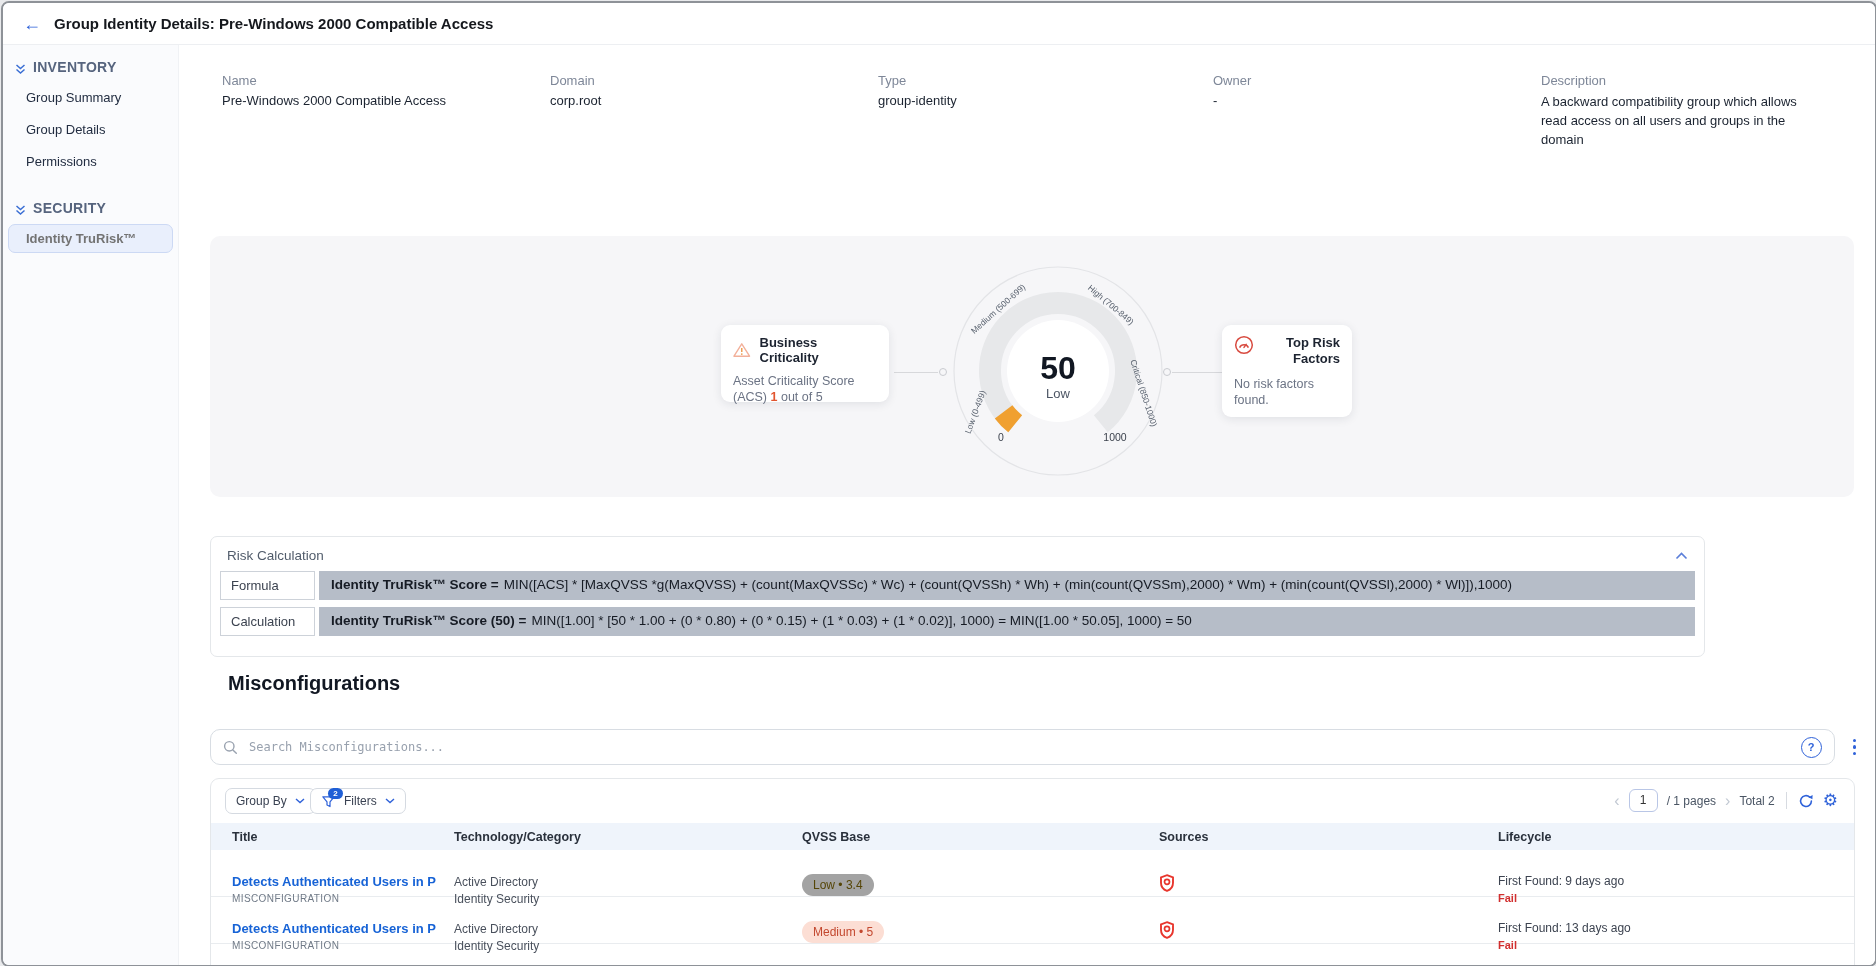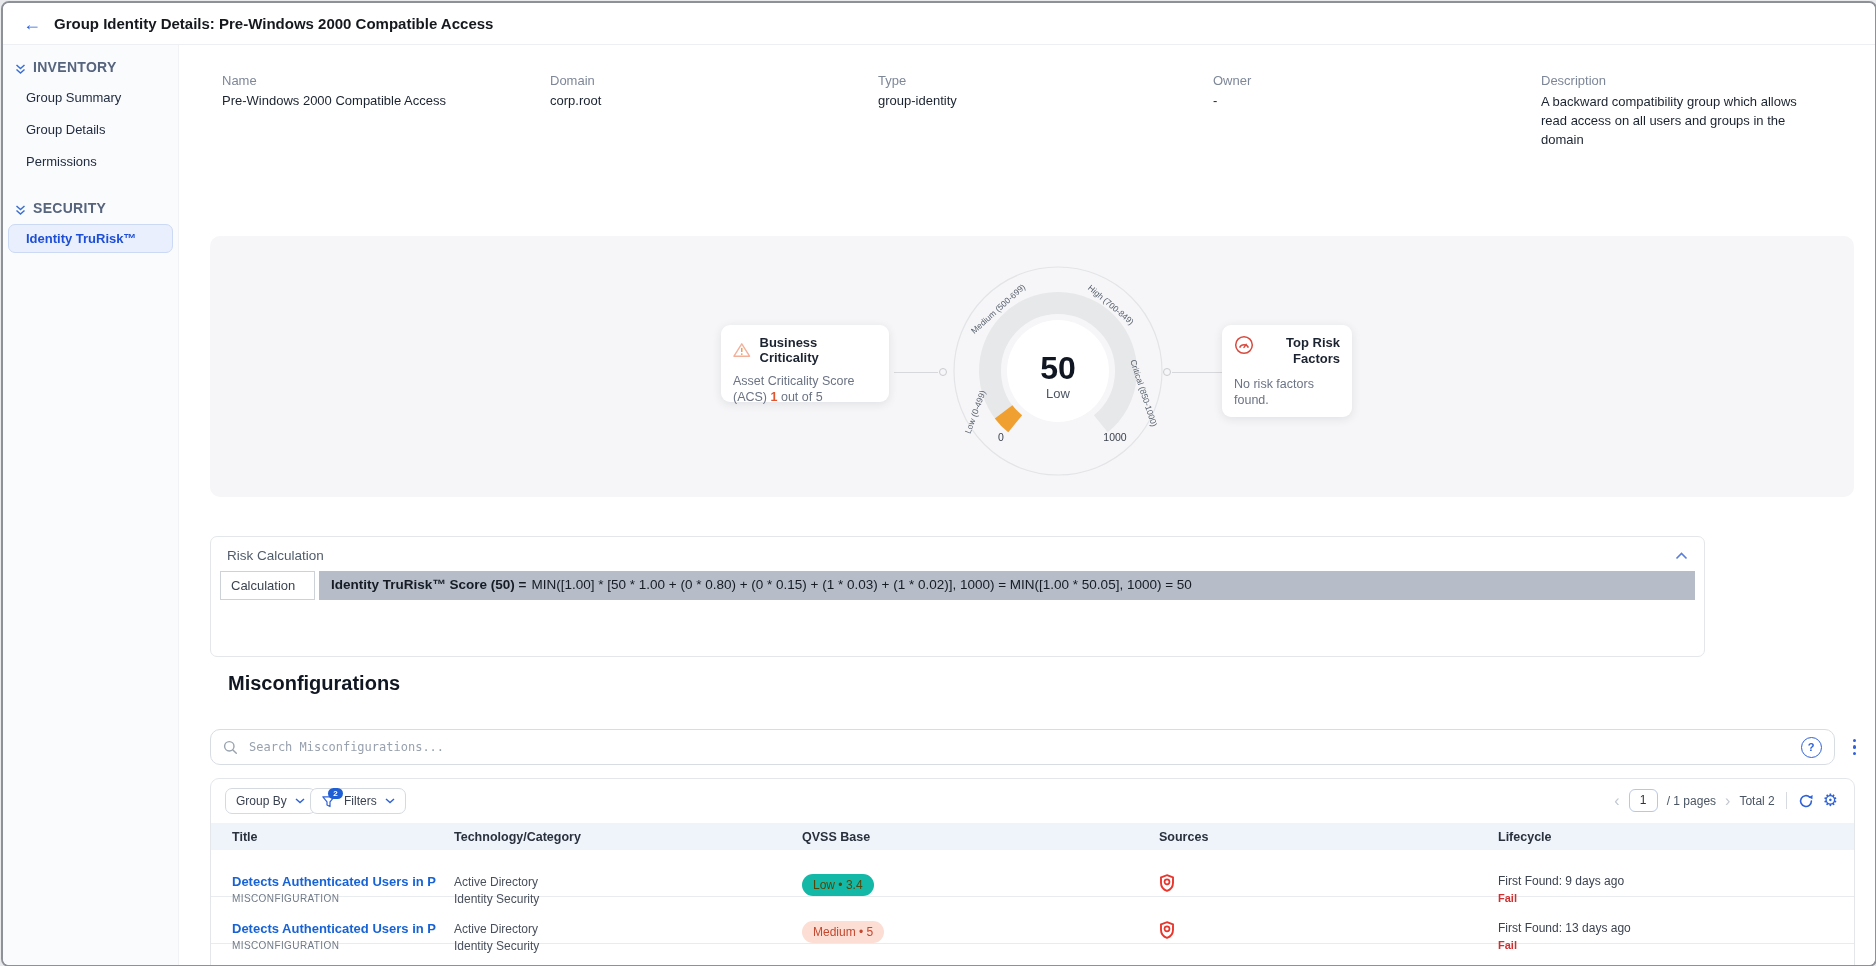--- a/index.html
+++ b/index.html
@@ -7,21 +7,21 @@
          overflow:hidden;background:#fff;font-family:"Liberation Sans",sans-serif;color:#1b2330;}
   
   .topbar{position:absolute;top:0;left:0;right:0;height:41px;background:#fff;border-bottom:1px solid #edeff2;
           display:flex;align-items:center;padding:0 20px;gap:13px;z-index:6;}
   .back{color:#2f62d9;font-size:18px;line-height:1;cursor:pointer;}
   .page-title{font-size:15px;font-weight:700;color:#15181d;}
   
   .sidebar{position:absolute;top:41px;left:0;width:176px;bottom:0;background:#fafbfd;border-right:1px solid #f0f2f5;padding-top:10px;box-sizing:border-box;}
   .side-head{display:flex;align-items:flex-end;gap:7px;padding:5px 12px;color:#56647e;font-size:14px;font-weight:700;letter-spacing:.3px;}
   .side-item{margin:3px 5px;padding:6px 8px 6px 17px;font-size:13px;color:#222d41;border-radius:7px;border:1px solid transparent;cursor:pointer;}
-  .side-item.active{background:#e9effc;border-color:#ccd9f4;font-weight:700;color:#1d4ed8;}
+  .side-item.active{background:#e9effc;border-color:#ccd9f4;font-weight:700;color:#737373;}
   .side-gap{height:16px;}
   
   .content{position:absolute;left:176px;top:41px;right:0;bottom:0;background:#fff;}
   .field{position:absolute;font-size:13px;}
   .field .lbl{color:#7e8798;margin-bottom:5px;}
   .field .val{color:#1b2330;line-height:1.18;}
   
   .score-panel{position:absolute;left:31px;top:192px;width:1644px;height:261px;background:#f6f6f8;border-radius:10px;}
   .score-title{text-align:center;padding-top:13px;font-size:17px;font-weight:700;color:#121722;}
   .factor-card{position:absolute;background:#fff;border-radius:9px;box-shadow:0 2px 10px rgba(25,35,60,.10);padding:10px 12px;box-sizing:border-box;}
@@ -68,21 +68,21 @@
   .pdiv{width:1px;height:17px;background:#d7dbe1;margin:0 2px;}
   .picon{cursor:pointer;display:flex;align-items:center;}
   .gear{font-family:"DejaVu Sans",sans-serif;color:#2f62d9;font-size:17px;line-height:1;cursor:pointer;}
   .thead,.trow{display:grid;grid-template-columns:222px 348px 357px 339px 1fr;padding-left:21px;box-sizing:border-box;}
   .thead{background:#eff4fb;height:27px;align-items:center;font-size:12.5px;font-weight:700;color:#2a313c;}
   .trow{height:47px;border-bottom:1px solid #e9ecef;padding-top:24px;}
   .cell-title a{color:#1763d6;font-weight:700;font-size:13px;text-decoration:none;white-space:nowrap;display:block;width:205px;overflow:hidden;cursor:pointer;}
   .cell-sub{font-size:10px;color:#707a87;letter-spacing:.4px;margin-top:4px;}
   .cell-tech{font-size:12px;color:#49505c;line-height:1.4;}
   .qvss{display:inline-block;padding:4px 11px;border-radius:12px;font-size:12px;}
-  .qvss.low{background:#14b8a6;color:#554507;}
+  .qvss.low{background:#a3a3a3;color:#554507;}
   .qvss.medium{background:#fcded4;color:#c3482f;}
   .cell-life{font-size:12px;color:#3c4350;}
   .fail{color:#d12f2f;font-size:11px;font-weight:700;margin-top:4px;}
   svg{display:block;}
 </style>
 </head>
 <body>
 
 <div class="frame">
 
@@ -186,20 +186,27 @@
     </div>
 
     <div class="risk-card">
       <div class="risk-head">
         <span>Risk Calculation</span>
         <svg width="13" height="8" viewBox="0 0 13 8">
           <polyline points="1.5,6.5 6.5,1.5 11.5,6.5" fill="none" stroke="#5b7fd9" stroke-width="1.6"></polyline>
         </svg>
       </div>
       <div class="risk-row">
+        <div class="risk-label">Formula</div>
+        <div class="risk-bar">
+            <b>Identity TruRisk™ Score =</b>
+            <span>MIN([ACS] * [MaxQVSS *g(MaxQVSS) + (count(MaxQVSSc) * Wc) + (count(QVSSh) * Wh) + (min(count(QVSSm),2000) * Wm) + (min(count(QVSSl),2000) * Wl)]),1000)</span>
+          </div>
+      </div>
+      <div class="risk-row">
         <div class="risk-label">Calculation</div>
         <div class="risk-bar">
             <b>Identity TruRisk™ Score (50) =</b>
             <span>MIN([1.00] * [50 * 1.00 + (0 * 0.80) + (0 * 0.15) + (1 * 0.03) + (1 * 0.02)], 1000) = MIN([1.00 * 50.05], 1000) = 50</span>
           </div>
       </div>
     </div>
 
     <div class="misc-title">Misconfigurations</div>
 

